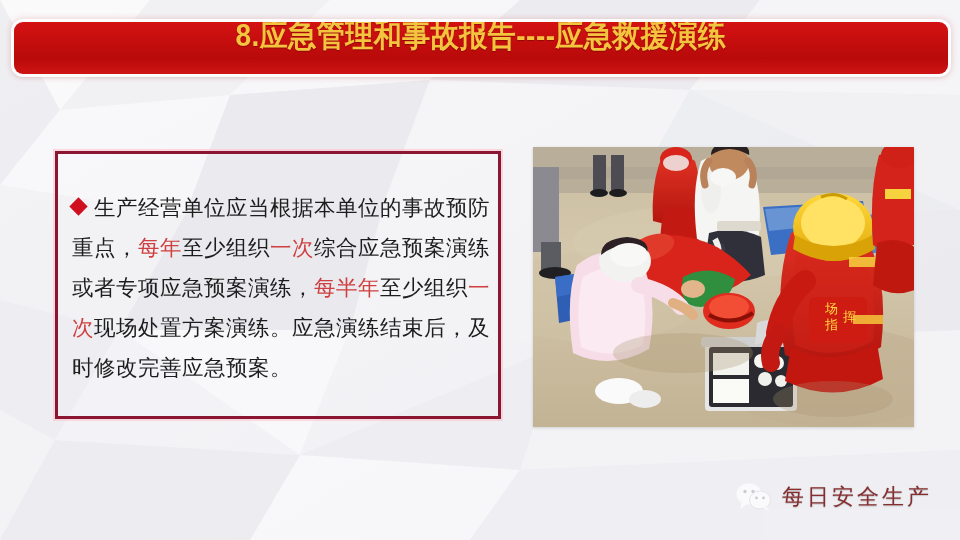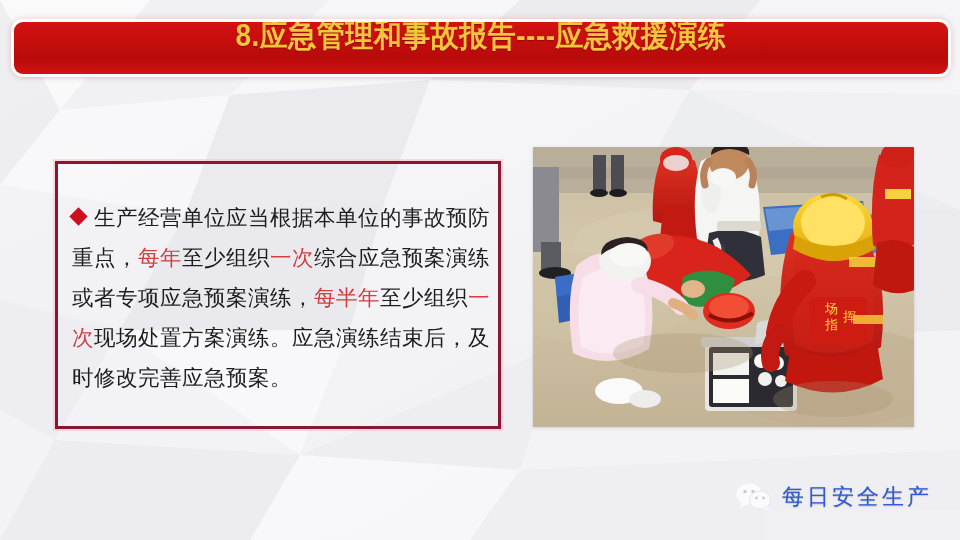--- a/index.html
+++ b/index.html
@@ -57,21 +57,21 @@
     line-height: 1;
     white-space: nowrap;
     text-shadow: 0 1px 1px rgba(90,0,0,0.45);
     transform: scaleY(1.12);
   }
 
   
   .content-box {
     position: absolute;
     left: 55px;
-    top: 161px;
+    top: 151px;
     width: 446px;
     height: 268px;
     border: 3px solid #8a1632;
     background: transparent;
     box-shadow: 0 0 0 2px rgba(255,190,200,0.55);
     box-sizing: border-box;
   }
   .content-inner {
     position: absolute;
     left: 14px;
@@ -119,21 +119,21 @@
     left: 736px;
     top: 482px;
     display: flex;
     align-items: center;
     gap: 10px;
     opacity: 0.92;
   }
   .wm-icon { width: 36px; height: 28px; display: block; }
   .wm-text {
     font-size: 22px;
-    color: #1d4ed8;
+    color: #7f1d1d;
     letter-spacing: 3px;
     font-family: Liberation Serif, serif;
     text-shadow: 0 0 1px rgba(170,170,175,0.95),
                  0 1px 1px rgba(160,160,168,0.55);
     white-space: nowrap;
   }
 </style>
 </head>
 <body>
 

